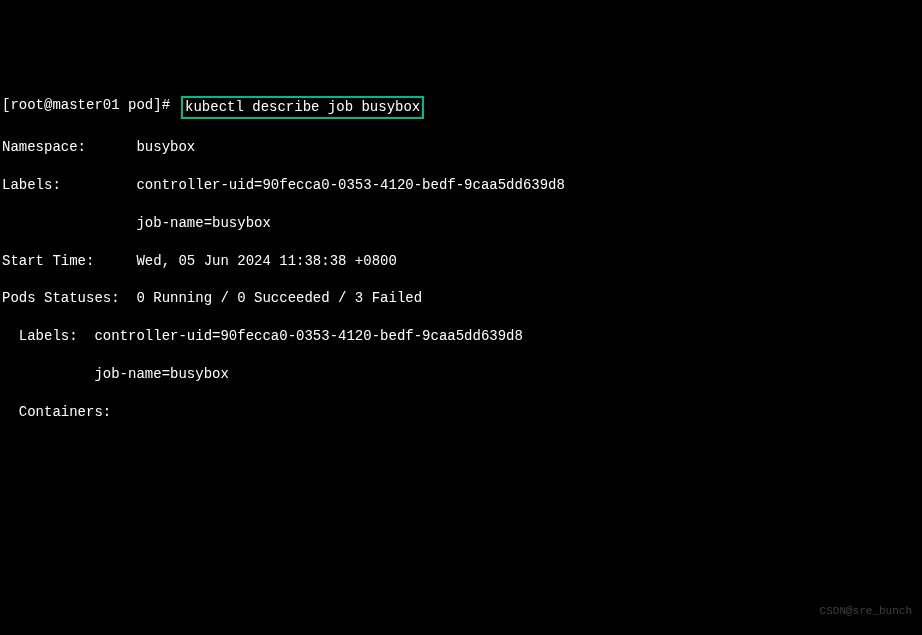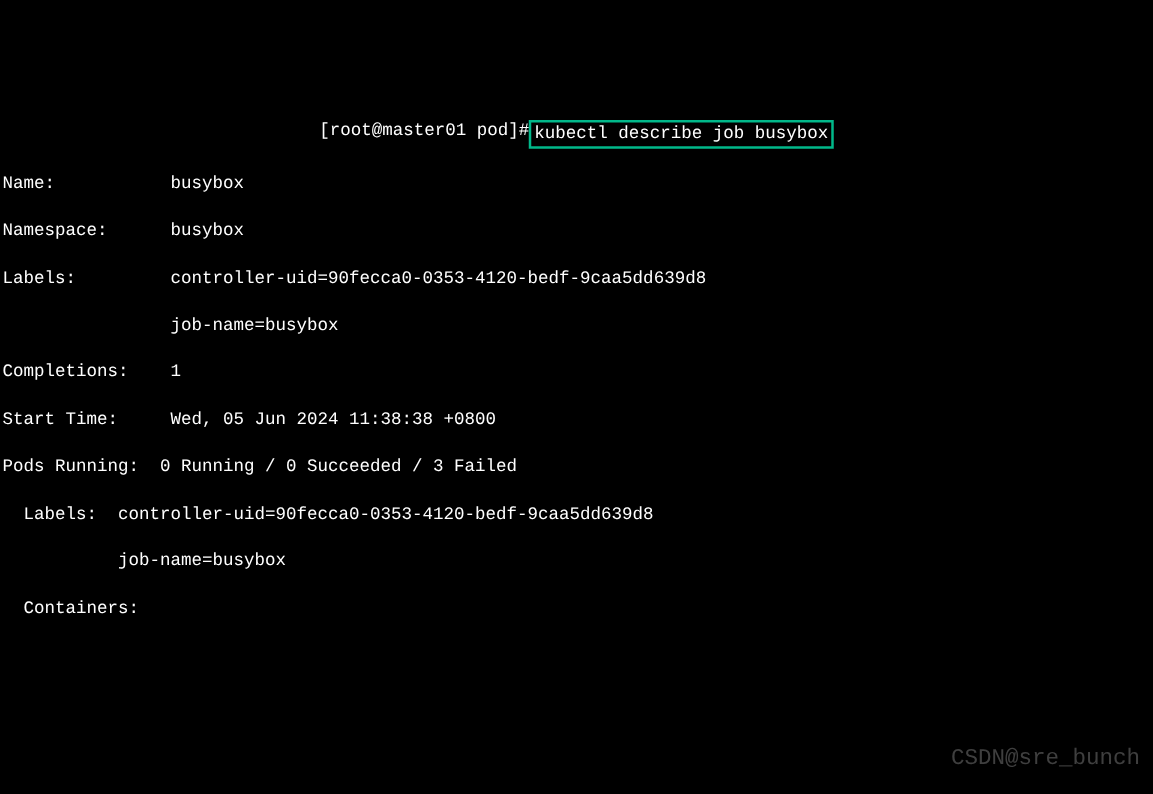--- a/index.html
+++ b/index.html
@@ -15,51 +15,49 @@
       line-height: 1.35;
       padding: 2px;
       width: 922px;
       height: 635px;
       overflow: hidden;
       white-space: pre;
     }
     .prompt-line {
       display: flex;
       align-items: flex-start;
-      justify-content: center;
     }
     .highlight-cmd {
       border: 2px solid #01b88a;
       padding: 0 2px;
       display: inline-block;
+      margin-left: 11px;
     }
     .watermark {
       position: absolute;
       right: 10px;
       bottom: 16px;
       color: rgba(180,180,180,0.35);
-      font-size: 18px;
+      font-size: 11px;
       pointer-events: none;
       text-align: right;
     }
   </style>
 </head>
 <body>
 
 
 
 <div>
 <div class="prompt-line"><span>[root@master01 pod]#</span> <span class="highlight-cmd">kubectl describe job busybox</span></div>
-<div><span>Name:</span>           <span>busybox</span></div>
 <div><span>Namespace:</span>      <span>busybox</span></div>
 <div><span>Labels:</span>         <span>controller-uid=90fecca0-0353-4120-bedf-9caa5dd639d8</span></div>
 <div>                <span>job-name=busybox</span></div>
-<div><span>Completions:</span>    <span>1</span></div>
 <div><span>Start Time:</span>     <span>Wed, 05 Jun 2024 11:38:38 +0800</span></div>
-<div><span>Pods Running:</span>  <span>0 Running / 0 Succeeded / 3 Failed</span></div>
+<div><span>Pods Statuses:</span>  <span>0 Running / 0 Succeeded / 3 Failed</span></div>
 <div><span>  Labels:</span><span>  controller-uid=90fecca0-0353-4120-bedf-9caa5dd639d8</span></div>
 <div><span>           job-name=busybox</span></div>
 <div><span>  Containers:</span></div>
 
 
 
 
 
 
 

